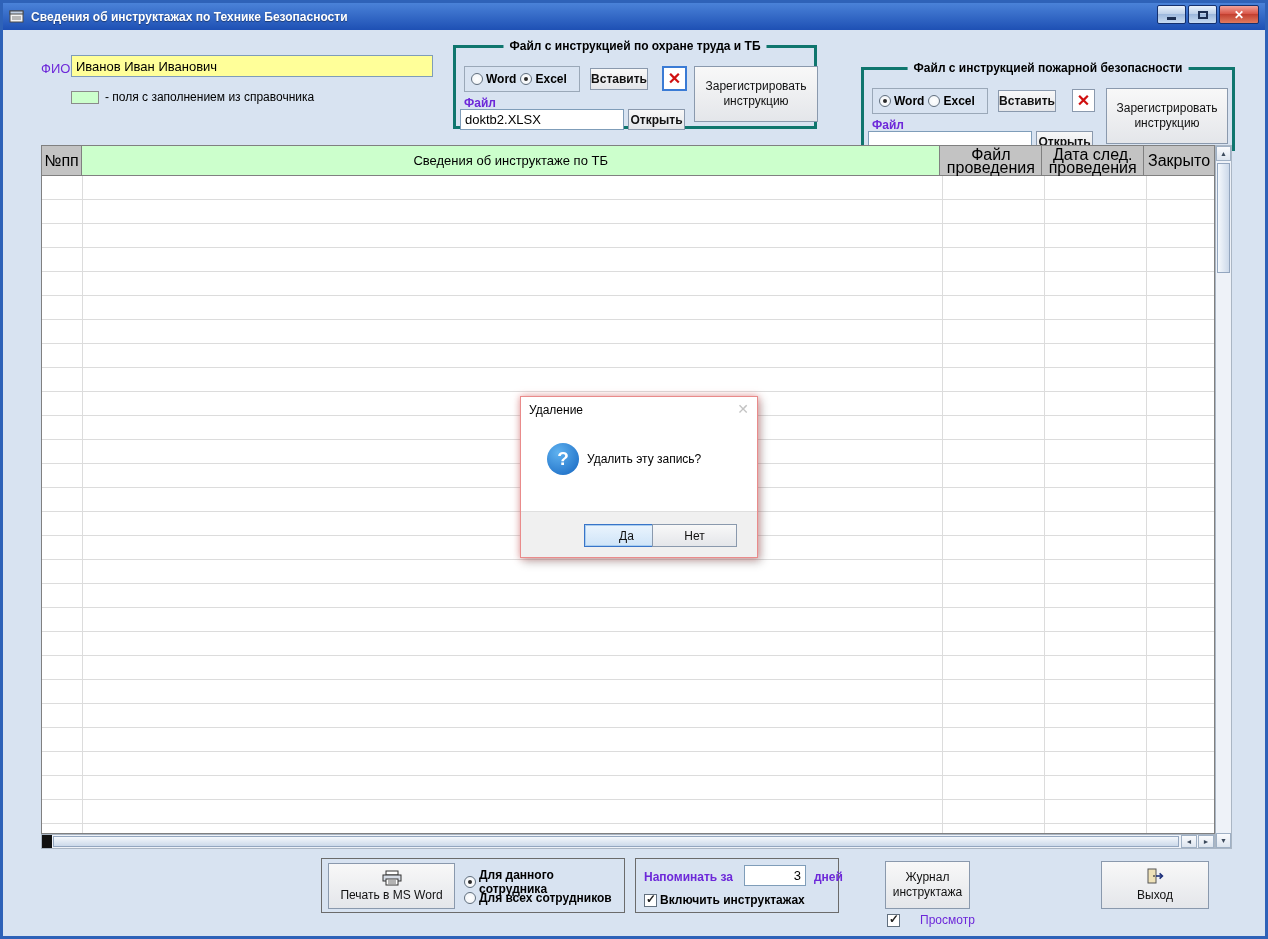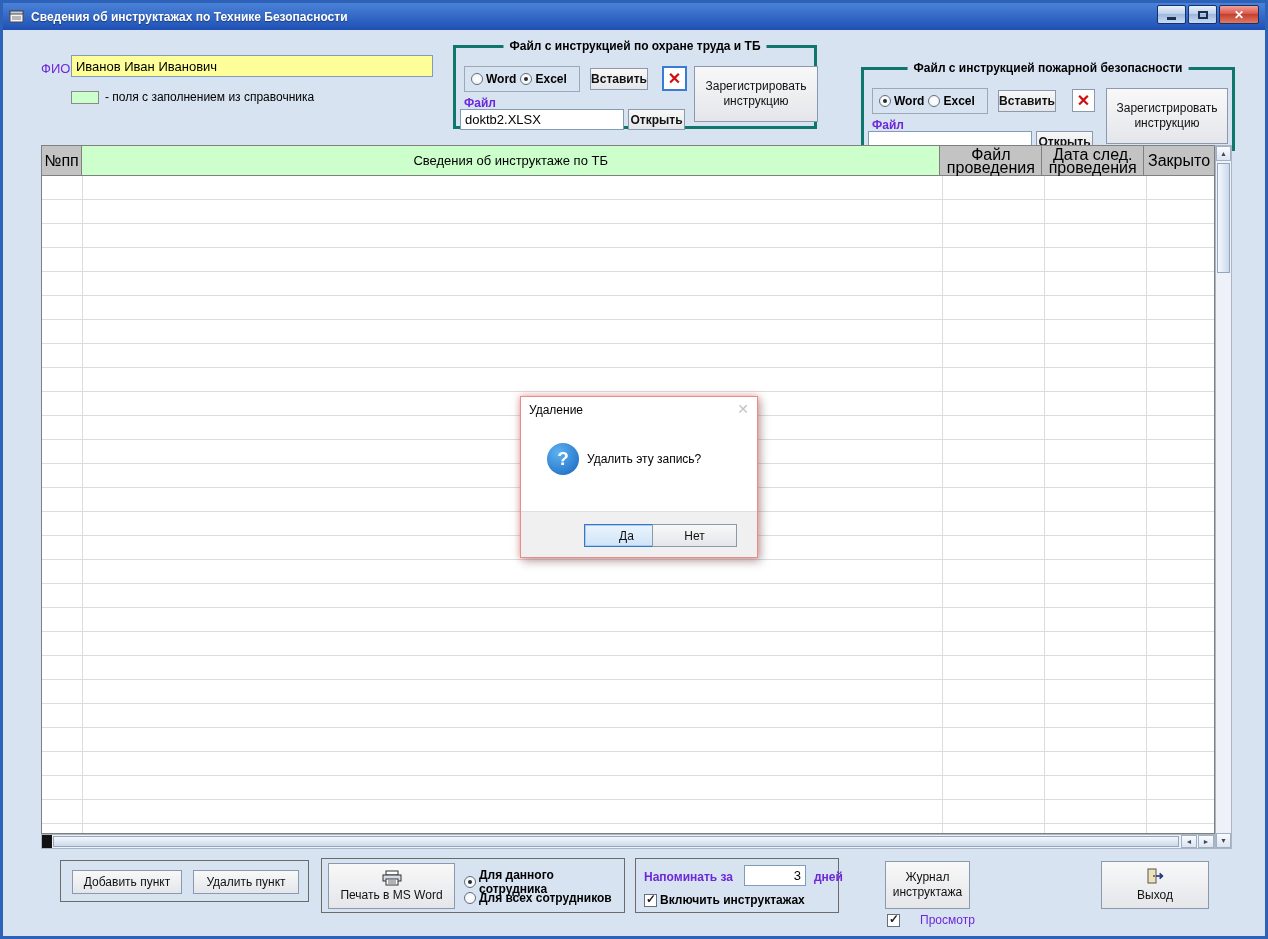--- a/index.html
+++ b/index.html
@@ -216,24 +216,20 @@
     <div class="sarrow" style="bottom:0;">▼</div>
   </div>
 
   <div class="hscroll">
     <div class="hblack"></div>
     <div class="hthumb"></div>
     <div class="harrow" style="right:17px;">◄</div>
     <div class="harrow" style="right:0;">►</div>
   </div>
 
-  <div class="bottom-group" style="left:57px; top:857px; width:249px; height:42px;">
-    <button class="btn" style="position:absolute; left:11px; top:9px; width:110px; height:24px;">Добавить пункт</button>
-    <button class="btn" style="position:absolute; left:132px; top:9px; width:106px; height:24px;">Удалить пункт</button>
-  </div>
 
   <div class="bottom-group" style="left:318px; top:855px; width:304px; height:55px;">
     <button class="btn" style="position:absolute; left:6px; top:4px; width:127px; height:46px; flex-direction:column; gap:2px;">
       <svg class="icon-svg" width="20" height="16" viewBox="0 0 20 16">
         <rect x="4" y="1" width="12" height="4" fill="#fff" stroke="#333"></rect>
         <rect x="1" y="5" width="18" height="6" fill="#d7dde6" stroke="#333"></rect>
         <rect x="4" y="9" width="12" height="6" fill="#fff" stroke="#333"></rect>
         <line x1="6" y1="11" x2="14" y2="11" stroke="#666"></line>
         <line x1="6" y1="13" x2="14" y2="13" stroke="#666"></line>
       </svg>

